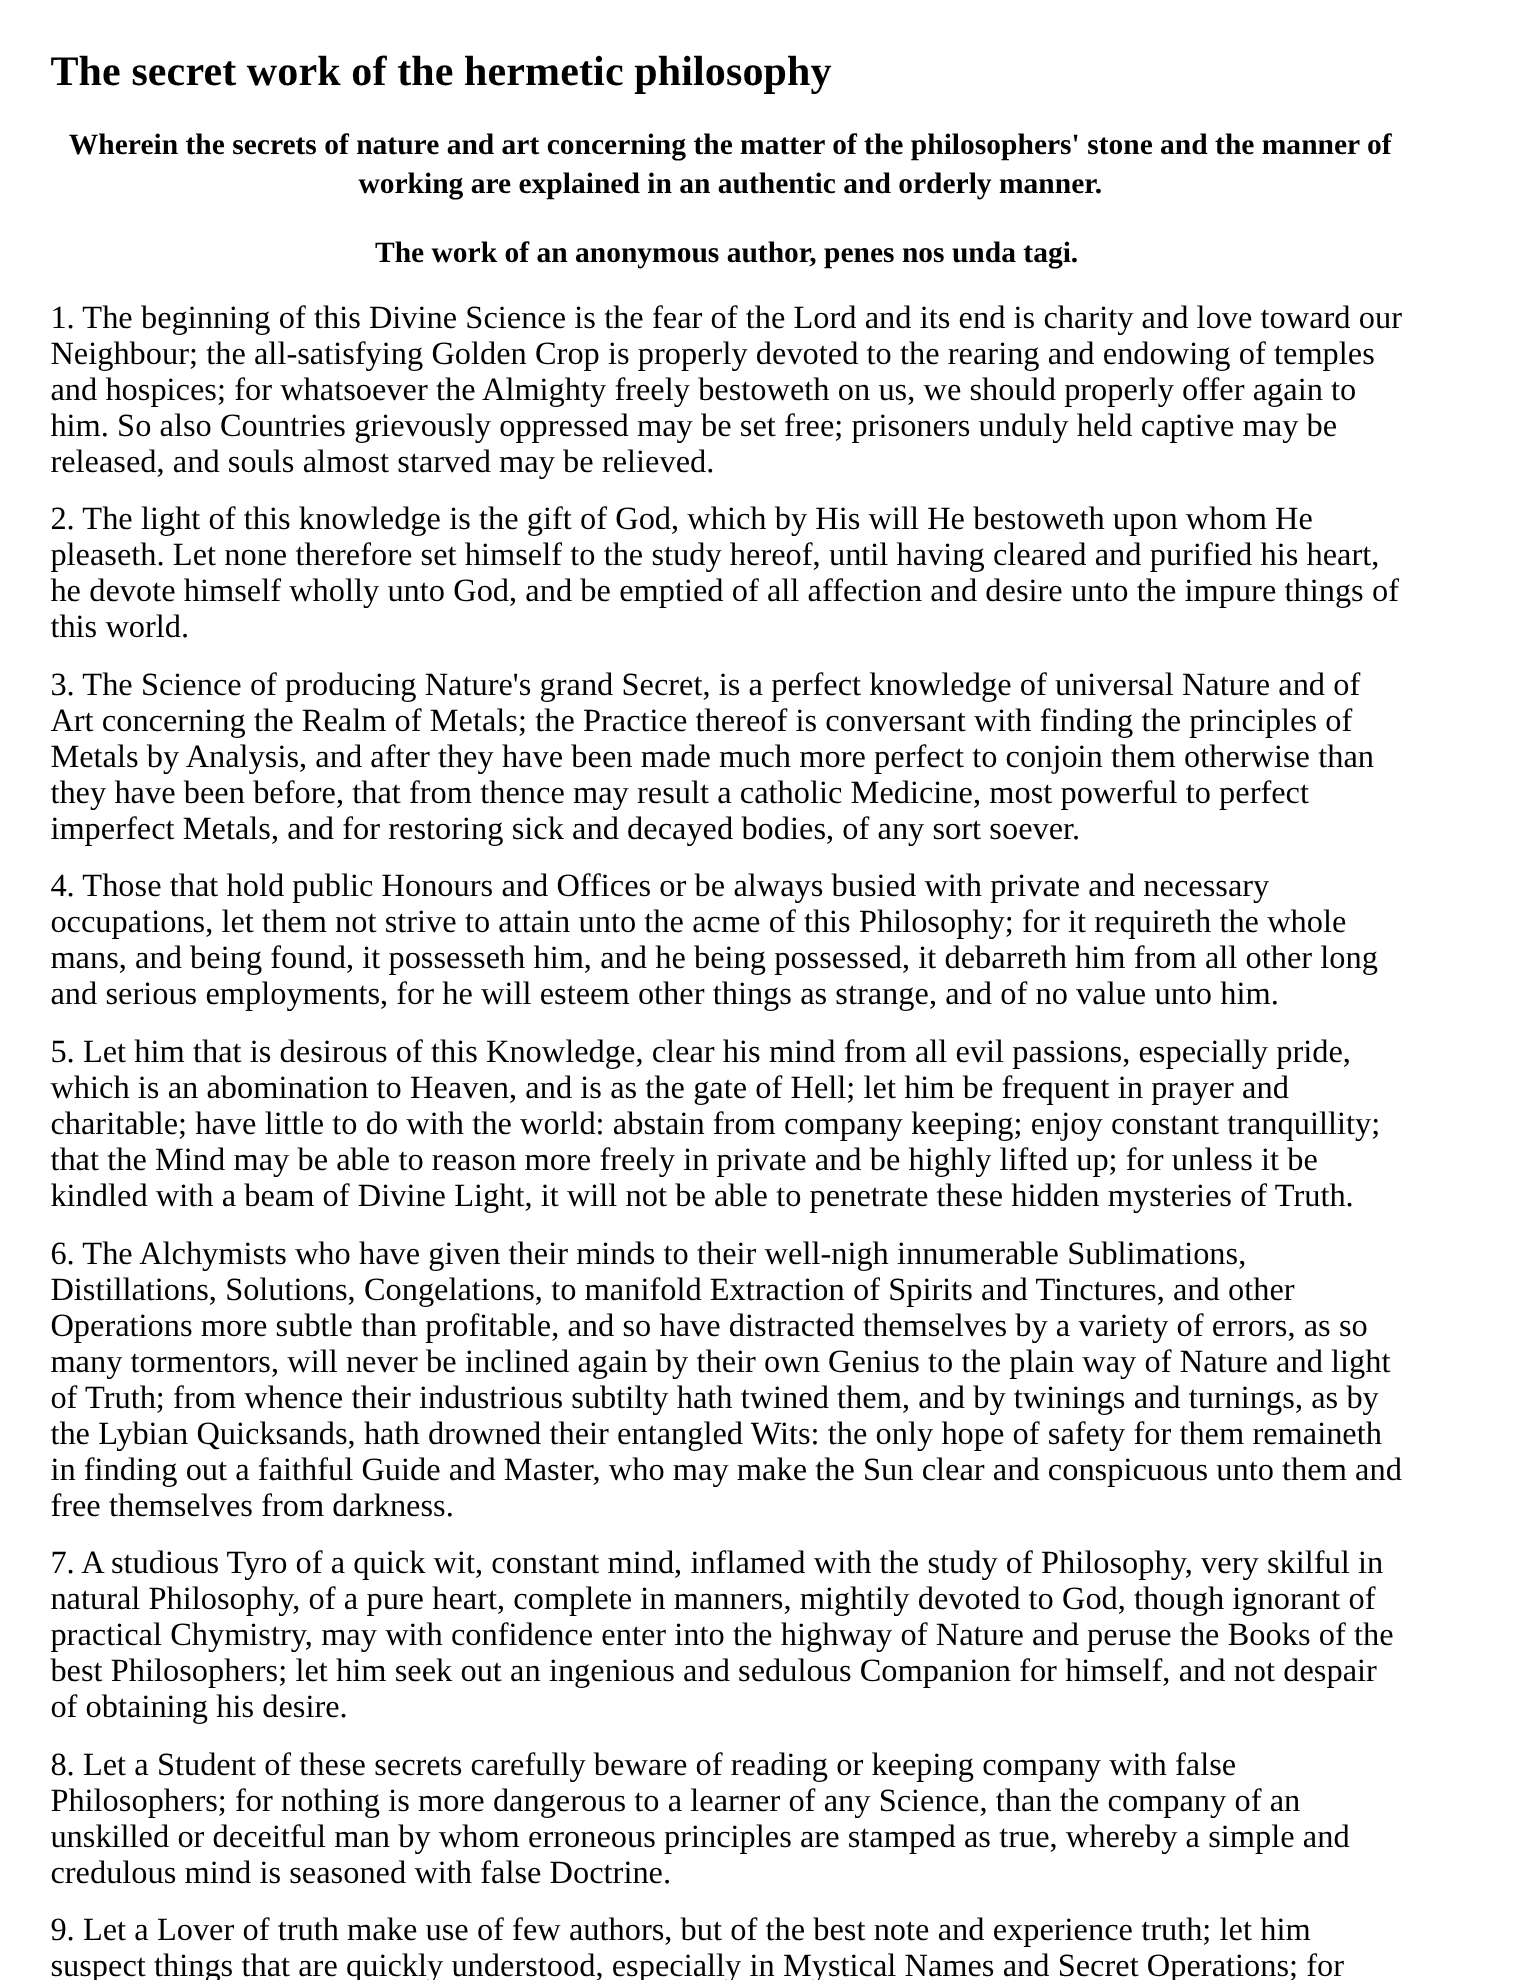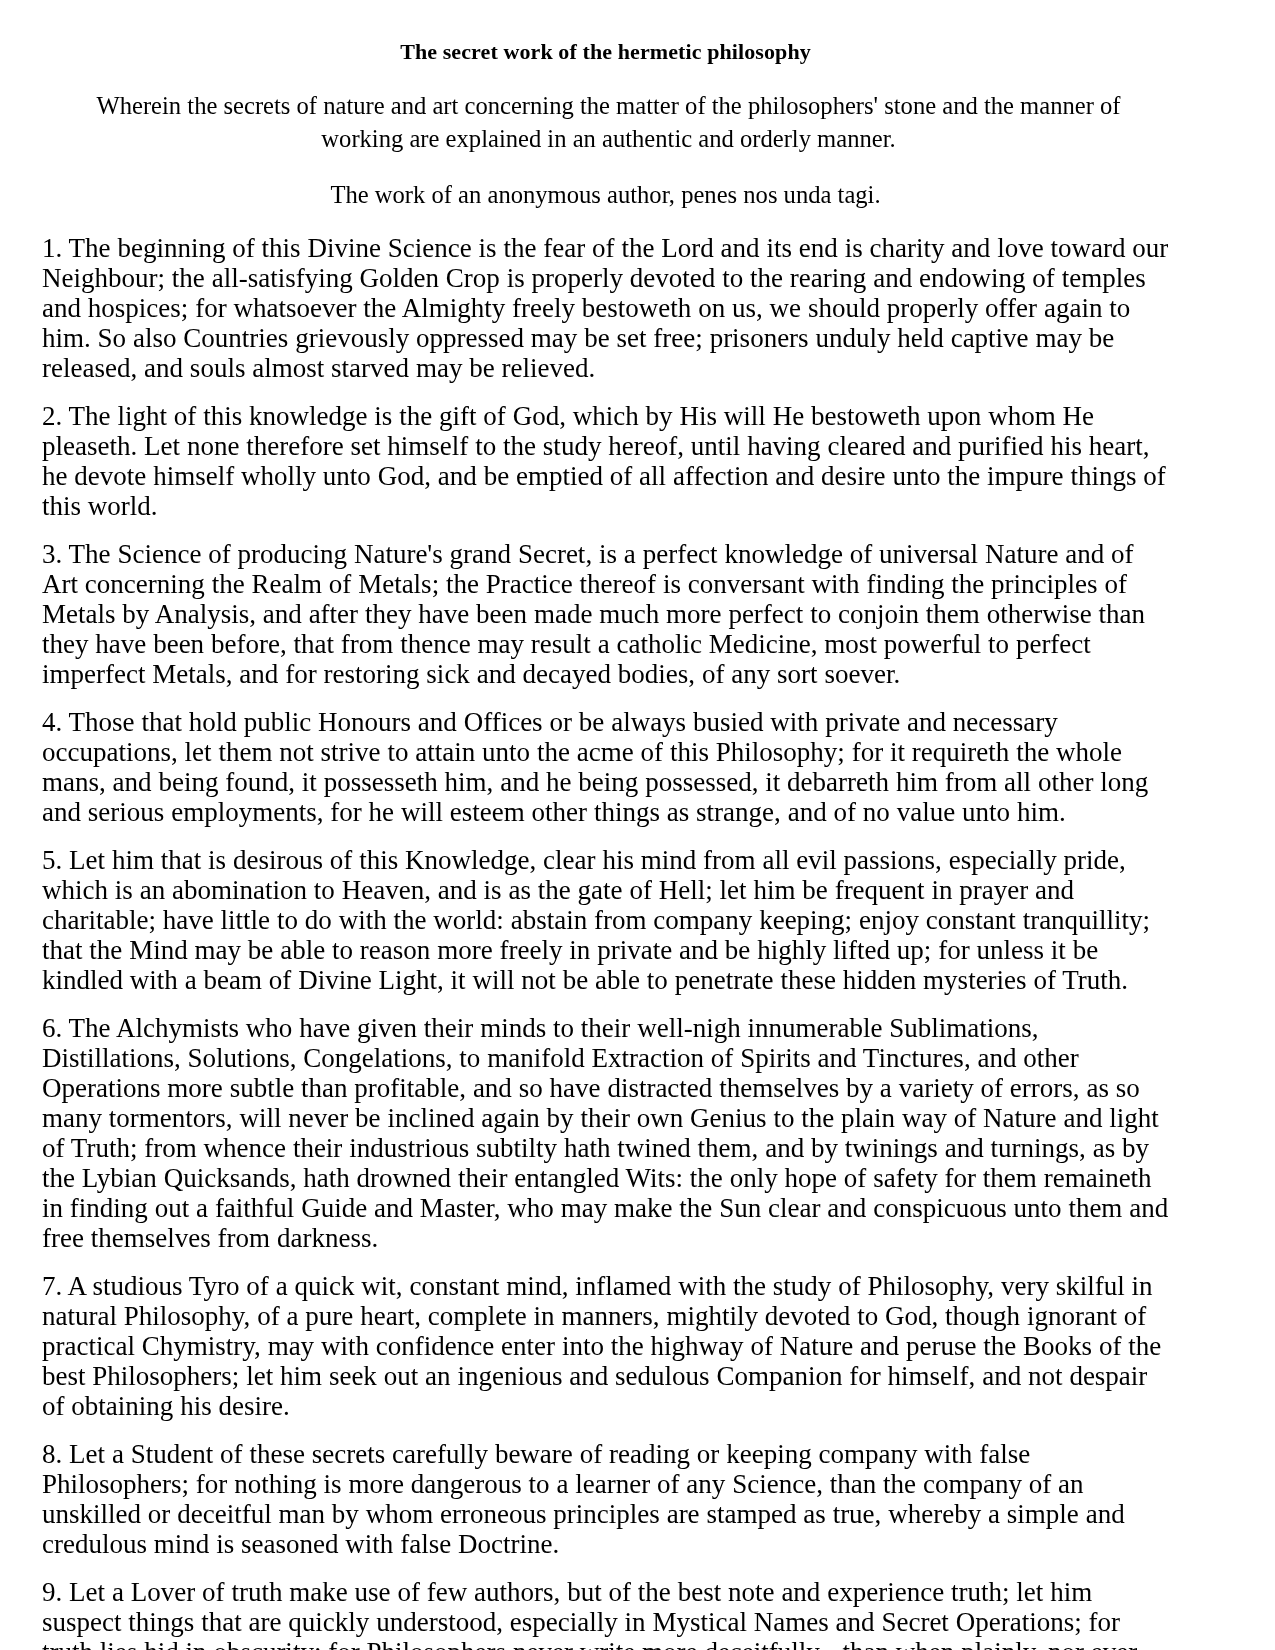--- a/index.html
+++ b/index.html
@@ -18,41 +18,40 @@
     font-family: "Liberation Serif", "DejaVu Serif", serif;
     color: #000000;
   }
   .content {
     position: absolute;
     left: 42px;
     top: 0;
     width: 1127px;
   }
   .doc-title {
-    font-size: 22px;
+    font-size: 35px;
     font-weight: bold;
-    text-align: center;
     line-height: 1.18;
     margin: 0;
     padding-top: 39px;
     letter-spacing: 0.1px;
   }
   .doc-subtitle {
     font-size: 24.6px;
-    font-weight: normal;
+    font-weight: bold;
     text-align: center;
     line-height: 1.33;
     margin: 0;
     padding-top: 25px;
     padding-left: 14px;
     padding-right: 8px;
   }
   .doc-byline {
     font-size: 24.6px;
-    font-weight: normal;
+    font-weight: bold;
     text-align: center;
     line-height: 1.3;
     margin: 0;
     padding-top: 24px;
   }
   .body-text {
     padding-top: 22px;
   }
   .para {
     font-size: 27px;

